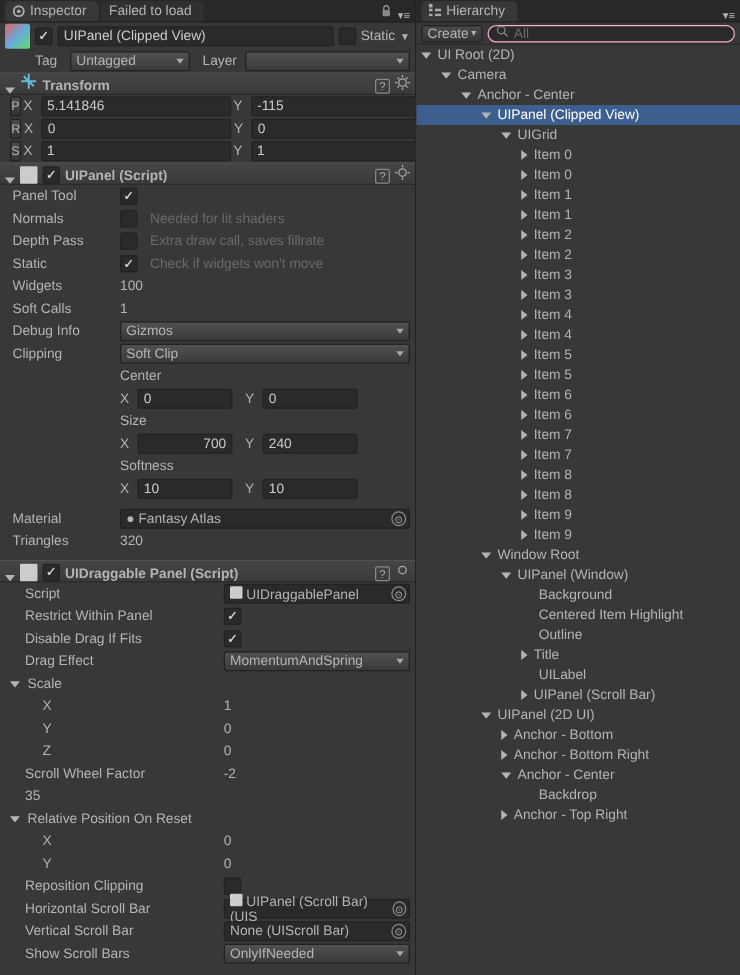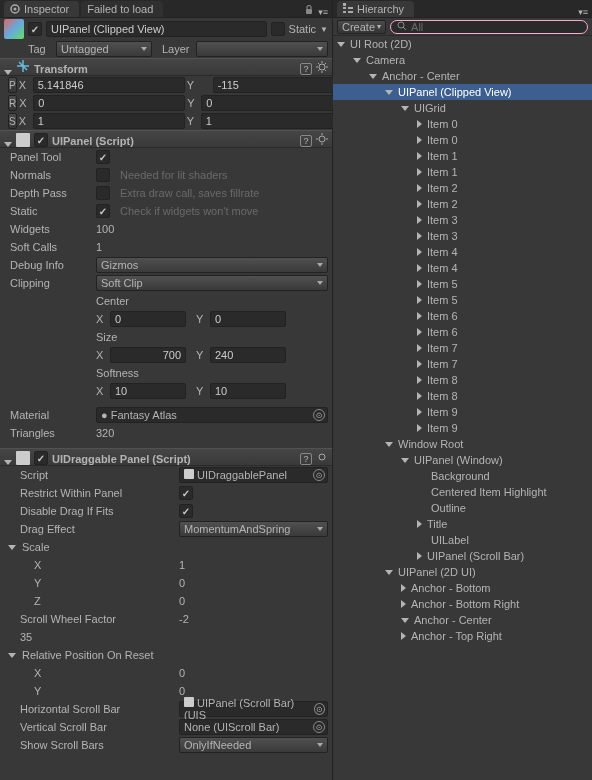--- a/index.html
+++ b/index.html
@@ -105,21 +105,21 @@
           <circle cx="6" cy="6" r="3" fill="none" stroke="#aaa"></circle>
           <path d="M6 0v2M6 10v2M0 6h2M10 6h2M2 2l1.4 1.4M8.6 8.6L10 10M2 10l1.4-1.4M8.6 3.4L10 2" stroke="#aaa"></path>
         </svg>
     </span>
   </div>
   <div class="field-row">
     <span class="axis-btn">P</span>
     <span class="label-sm">X</span>
     <input class="input" style="flex: 1 1 0%;" value="5.141846">
     <span class="label-sm">Y</span>
-    <input class="input" style="flex: 1 1 0%; margin-left: 12px;" value="-115">
+    <input class="input" style="flex: 1 1 0%;" value="-115">
     <span class="label-sm">Z</span>
     <input class="input" style="flex: 1 1 0%;" value="0">
   </div>
   <div class="field-row">
     <span class="axis-btn">R</span>
     <span class="label-sm">X</span>
     <input class="input" style="flex: 1 1 0%;" value="0">
     <span class="label-sm">Y</span>
     <input class="input" style="flex: 1 1 0%;" value="0">
     <span class="label-sm">Z</span>
@@ -292,20 +292,24 @@
       <span class="foldout" style="margin-left:-12px;margin-right:2px"></span>
       <span>Relative Position On Reset</span>
     </div>
   <div class="prop-row">
       <span style="min-width:155px;padding-left:14px">X</span>
       <span>0</span>
     </div>
   <div class="prop-row">
       <span style="min-width:155px;padding-left:14px">Y</span>
       <span>0</span>
+    </div>
+  <div class="prop-row">
+      <span style="min-width:155px">Reposition Clipping</span>
+      <span class="checkbox"></span>
     </div>
   <div class="prop-row">
       <span style="min-width:155px">Horizontal Scroll Bar</span>
       <div class="obj-field">
         <span><span class="script-icon" style="width:10px;height:10px"></span> <span>UIPanel (Scroll Bar) (UIS</span></span>
         <span class="circ">⊙</span>
       </div>
     </div>
   <div class="prop-row">
       <span style="min-width:155px">Vertical Scroll Bar</span>
@@ -658,17 +662,26 @@
         <span class="tree-indent"></span>
         <span class="tree-indent"></span>
         <span class="foldout" style="margin-right: 3px;"></span>
         <span>Anchor - Center</span>
       </div>
       <div class="tree-row">
         <span class="tree-indent"></span>
         <span class="tree-indent"></span>
         <span class="tree-indent"></span>
         <span class="tree-indent"></span>
+        <span class="tree-indent"></span>
+        <span class="tree-indent" style="width: 9px; margin-right: 3px;"></span>
+        <span>Backdrop</span>
+      </div>
+      <div class="tree-row">
+        <span class="tree-indent"></span>
+        <span class="tree-indent"></span>
+        <span class="tree-indent"></span>
+        <span class="tree-indent"></span>
         <span class="foldout closed" style="margin-right: 3px;"></span>
         <span>Anchor - Top Right</span>
       </div>
     </div>
 </div>
 
 </body></html>

